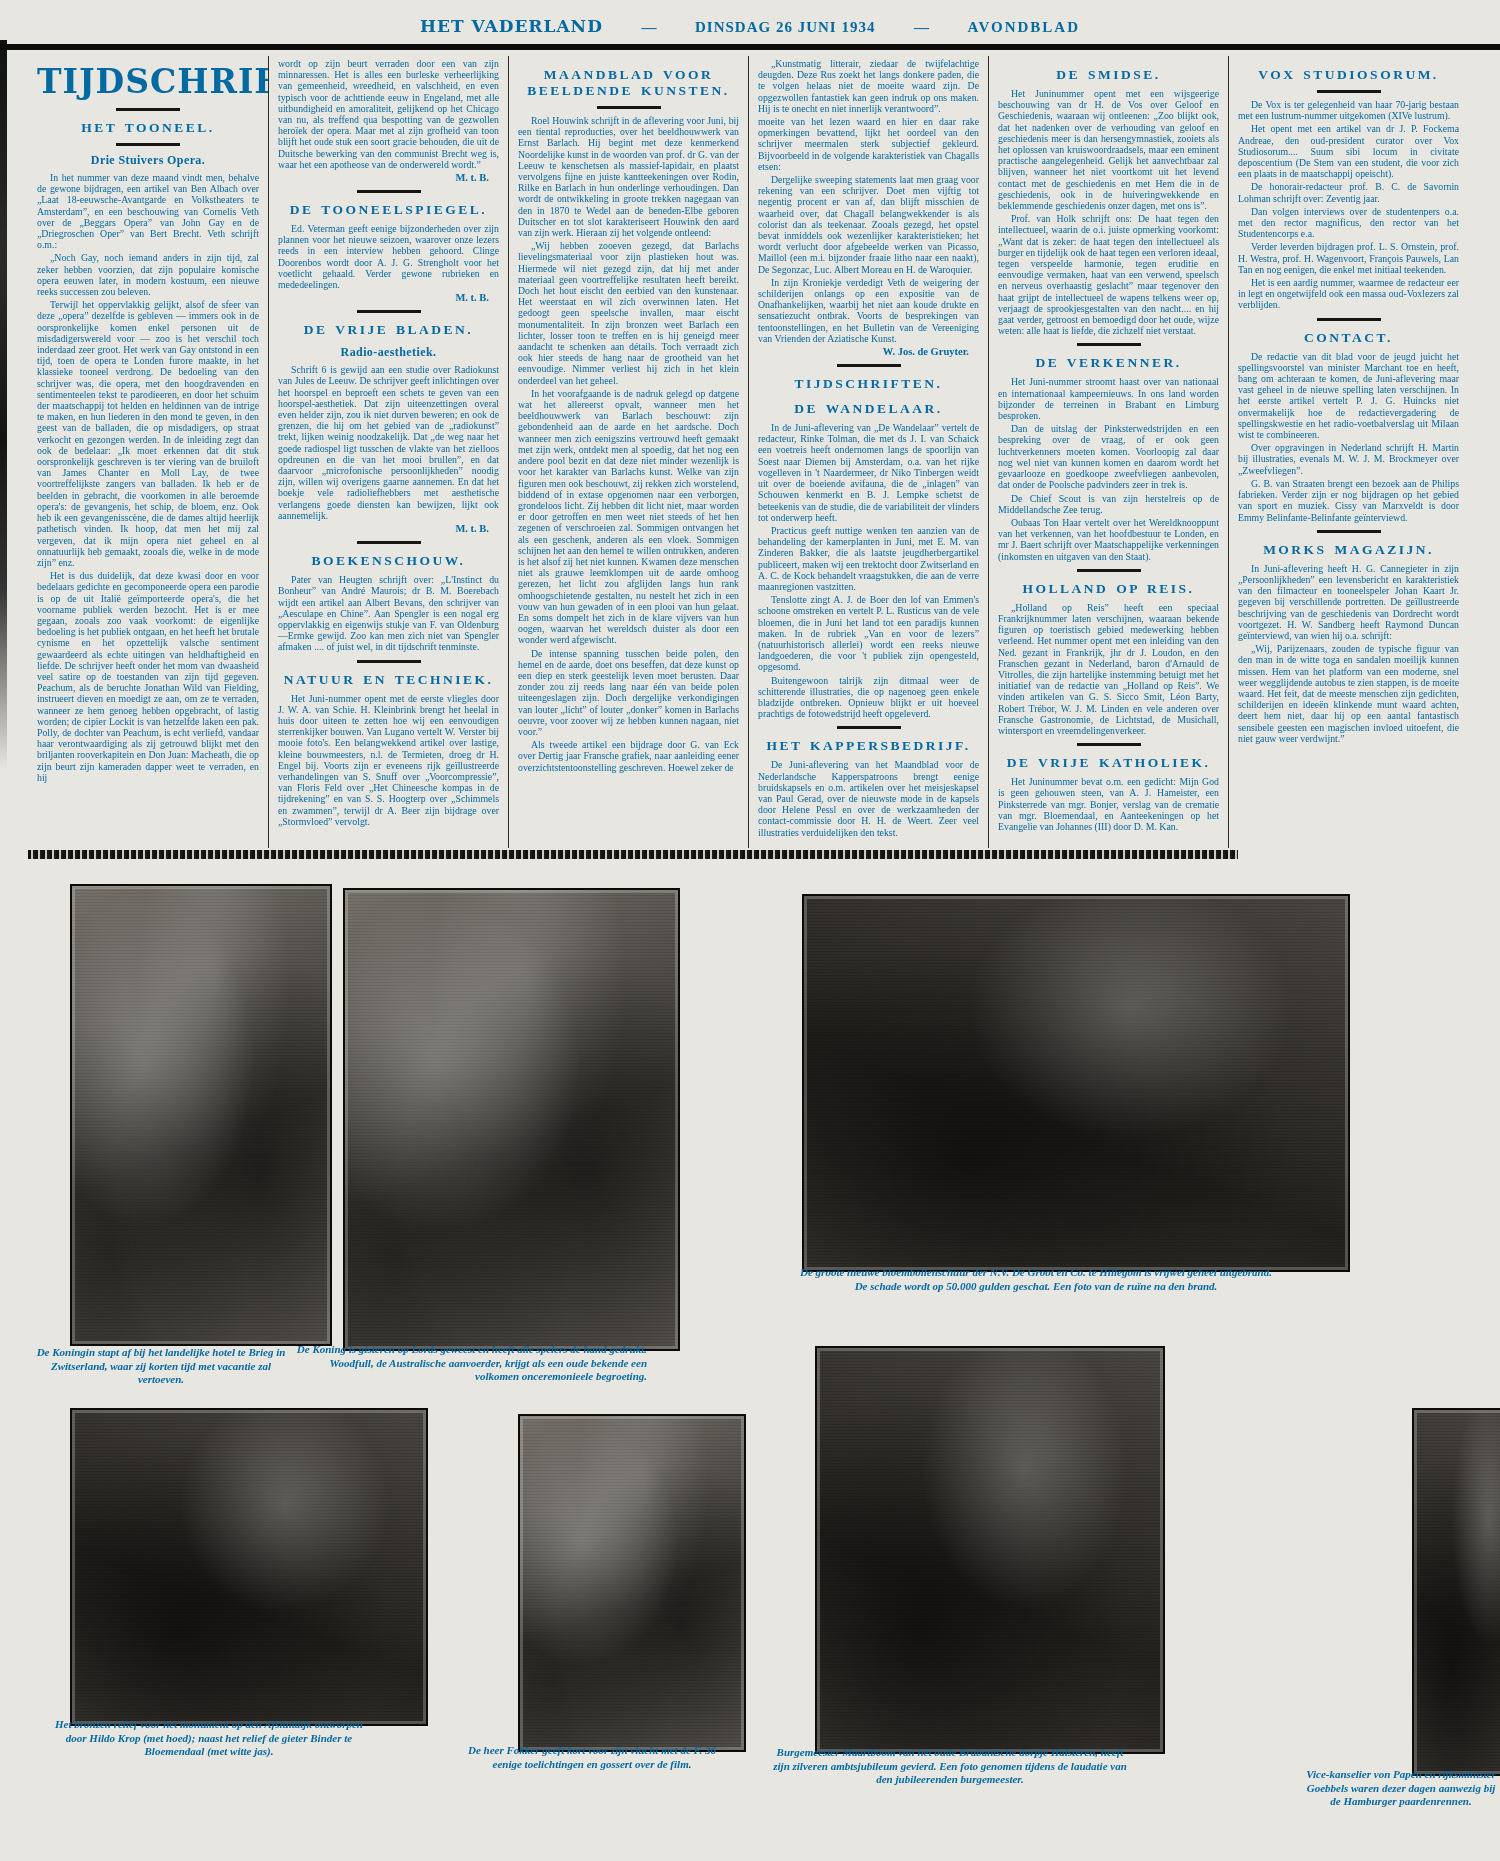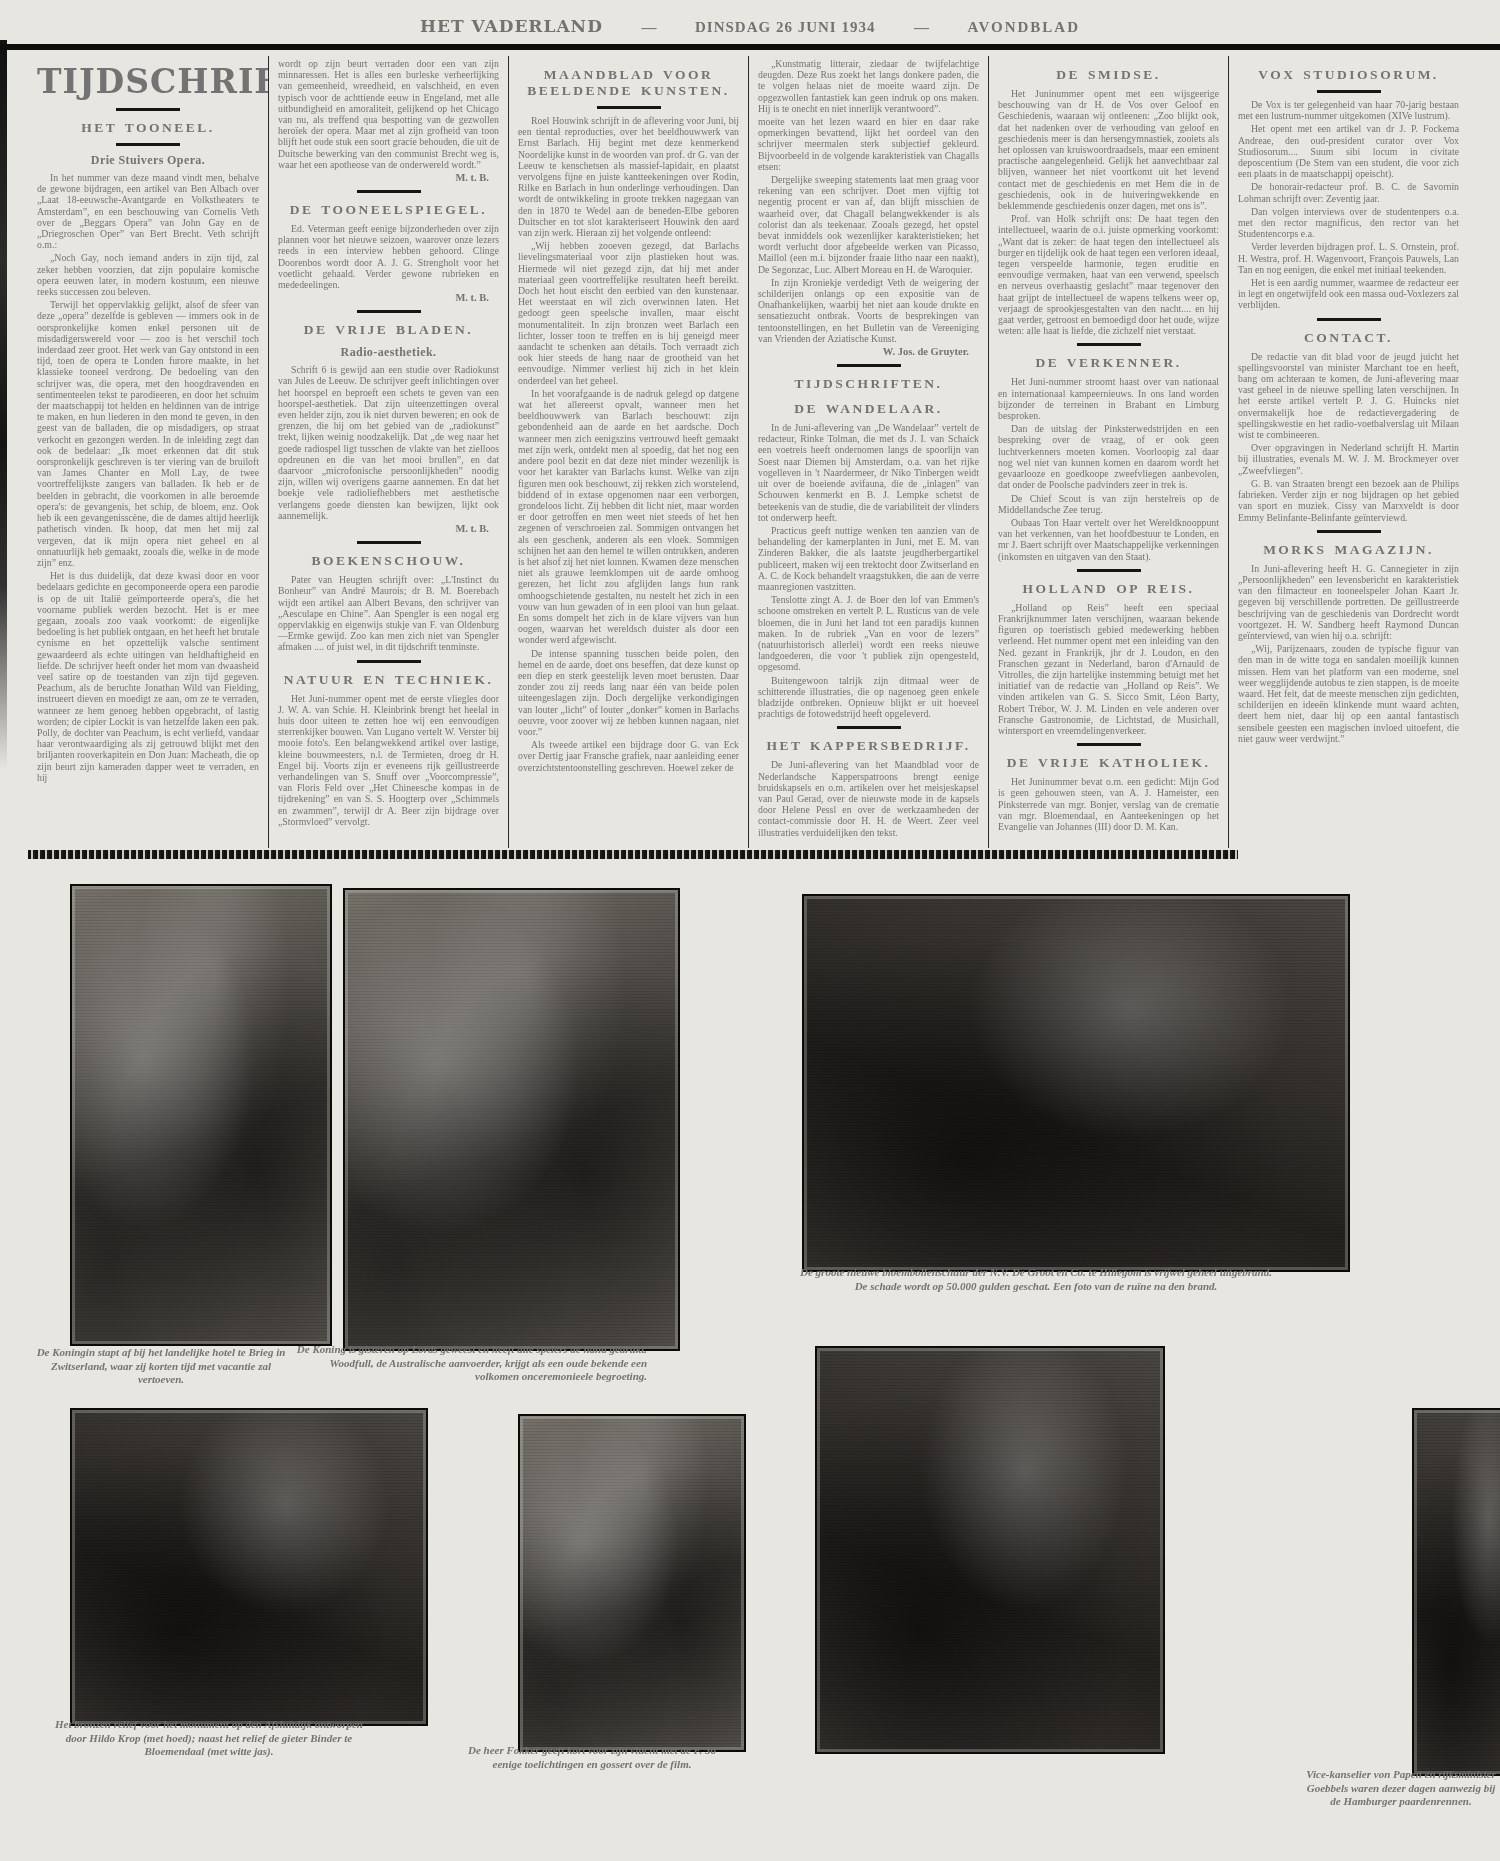--- a/index.html
+++ b/index.html
@@ -1,18 +1,18 @@
 <!DOCTYPE html>
 <html><head>
 <meta charset="utf-8">
 <style>
   html,body{margin:0;padding:0;background:#b8b5ae;}
   .page{
     position:relative; width:1500px; height:1861px; margin:0 auto;
-    background:#e8e6e0; color:#737373; overflow:hidden;
+    background:#e8e6e0; color:#0369a1; overflow:hidden;
     font-family:"Liberation Serif", serif;
   }
   
   .masthead{
     position:absolute; left:420px; top:16px; width:660px;
     display:flex; justify-content:space-between; align-items:baseline;
   }
   .mh-title{font-weight:bold; font-size:17px; letter-spacing:1px; font-family:"DejaVu Serif", serif;}
   .mh-date{font-weight:bold; font-size:15px; letter-spacing:1px;}
   .mh-edition{font-weight:bold; font-size:15px; letter-spacing:2px;}
@@ -175,17 +175,18 @@
   <figure class="photo dark" style="left:762px; top:878px; width:548px; height:378px;"></figure>
   <figcaption class="caption" style="left:795px; top:1266px; width:482px;">De groote nieuwe bloembollenschuur der N.V. De Groot en Co. te Hillegom is vrijwel geheel uitgebrand. De schade wordt op 50.000 gulden geschat. Een foto van de ruïne na den brand.</figcaption>
 
   <figure class="photo dark" style="left:30px; top:1392px; width:358px; height:318px;"></figure>
   <figcaption class="caption" style="left:48px; top:1718px; width:322px;">Het bronzen relief voor het monument op den Afsluitdijk ontworpen door Hildo Krop (met hoed); naast het relief de gieter Binder te Bloemendaal (met witte jas).</figcaption>
 
   <figure class="photo" style="left:478px; top:1398px; width:228px; height:338px;"></figure>
   <figcaption class="caption" style="left:462px; top:1744px; width:260px;">De heer Fokker geeft kort voor zijn vlucht met de F. 36 eenige toelichtingen en gossert over de film.</figcaption>
 
   <figure class="photo dark" style="left:775px; top:1330px; width:350px; height:408px;"></figure>
+  <figcaption class="caption" style="left:772px; top:1746px; width:356px;">Burgemeester Maartboom van het oude Brabantsche dorpje Halsteren, heeft zijn zilveren ambtsjubileum gevierd. Een foto genomen tijdens de laudatie van den jubileerenden burgemeester.</figcaption>
 
   <figure class="photo dark" style="left:1372px; top:1392px; width:128px; height:368px;"></figure>
   <figcaption class="caption" style="left:1306px; top:1768px; width:190px;">Vice-kanselier von Papen en rijksminister Goebbels waren dezer dagen aanwezig bij de Hamburger paardenrennen.</figcaption>
 
 </div>
 
 </body></html>

